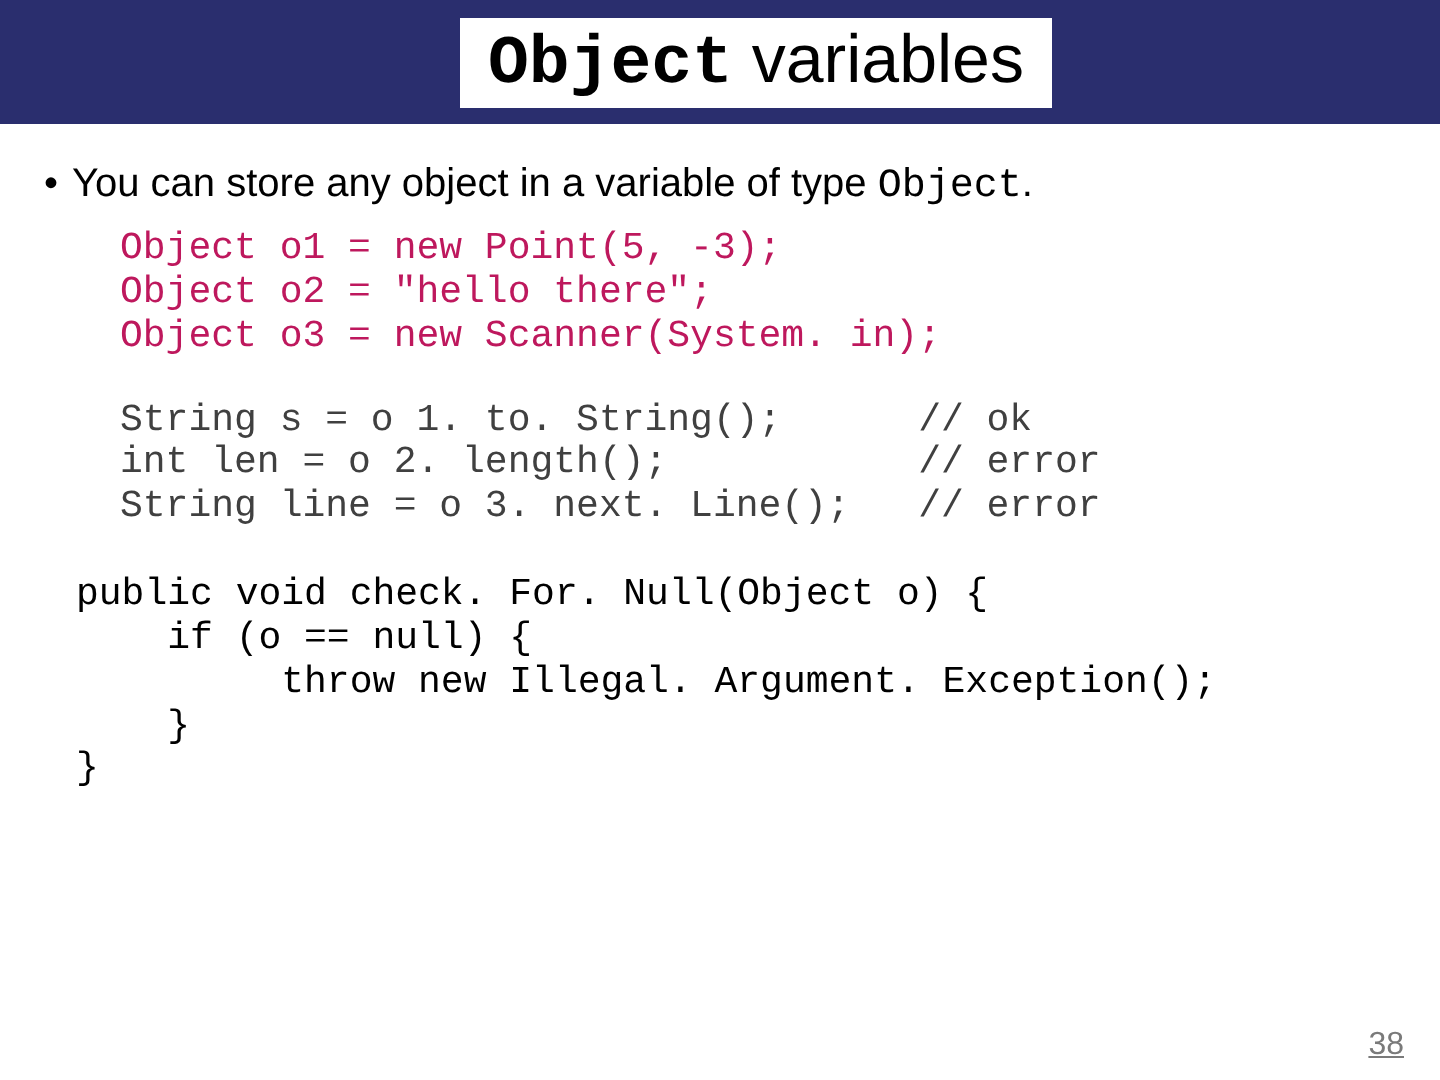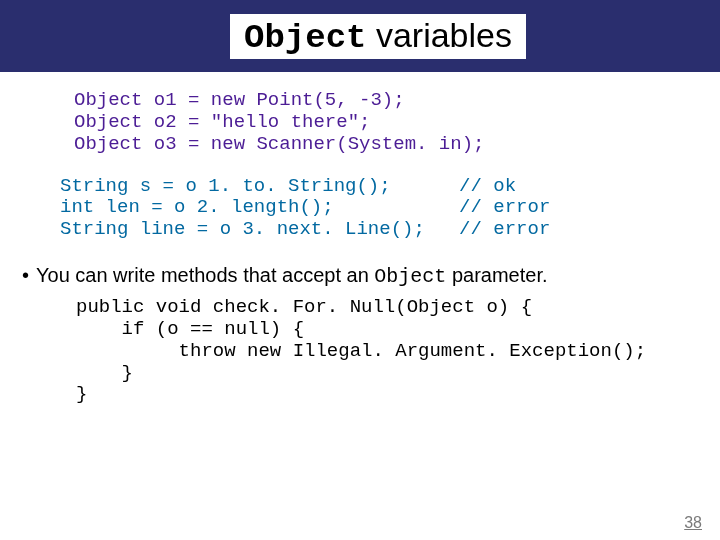--- a/index.html
+++ b/index.html
@@ -6,21 +6,21 @@
   body {
     width: 720px;
     height: 540px;
     background: #ffffff;
     font-family: Verdana, Geneva, sans-serif;
     position: relative;
     overflow: hidden;
   }
   .header-bar {
     width: 100%;
-    height: 72px;
+    height: 62px;
     background: #2a2e6e;
     display: flex;
     align-items: center;
     justify-content: center;
     padding-left: 36px;
   }
   .title {
     font-size: 34px;
     color: #000000;
     background: #ffffff;
@@ -43,41 +43,41 @@
   .bullet .dot {
     display: inline-block;
     width: 14px;
   }
   .mono-inline {
     font-family: "Courier New", Courier, monospace;
   }
   .code-block {
     font-family: "Courier New", Courier, monospace;
     font-size: 19px;
-    color: #4c1d95;
+    color: #be185d;
     white-space: pre;
-    margin-left: 52px;
+    margin-left: 38px;
     margin-bottom: 20px;
     line-height: 1.15;
   }
   .code-block-2 {
     font-family: "Courier New", Courier, monospace;
     font-size: 19px;
-    color: #0369a1;
+    color: #404040;
     white-space: pre;
     margin-left: 38px;
     margin-bottom: 22px;
     line-height: 1.15;
   }
   .code-block-3 {
     font-family: "Courier New", Courier, monospace;
     font-size: 19px;
     color: #000;
     white-space: pre;
-    margin-left: 54px;
+    margin-left: 16px;
     line-height: 1.15;
   }
   .page-number {
     position: absolute;
     bottom: 8px;
     right: 18px;
     font-size: 16px;
     color: #7a7a7a;
     text-decoration: underline;
   }
@@ -86,33 +86,33 @@
 <body>
 
 <div class="header-bar">
   <div class="title">
     <span class="mono-part">Object</span><span> variables</span>
   </div>
 </div>
 
 <div class="content">
 
+  <div class="bullet">
+    <span class="dot">•</span><span>You can store any object in a variable of type </span><span class="mono-inline">Object</span><span>.</span>
+  </div>
 
   <div class="code-block">Object o1 = new Point(5, -3);
 Object o2 = "hello there";
 Object o3 = new Scanner(System. in);</div>
 
 
   <div class="code-block-2">String s = o 1. to. String();      // ok
 int len = o 2. length();           // error
 String line = o 3. next. Line();   // error</div>
 
-  <div class="bullet">
-    <span class="dot">•</span><span>You can write methods that accept an </span><span class="mono-inline">Object</span><span> parameter.</span>
-  </div>
 
   <div class="code-block-3">public void check. For. Null(Object o) {
     if (o == null) {
          throw new Illegal. Argument. Exception();
     }
 }</div>
 
 </div>
 
 <div class="page-number">38</div>

